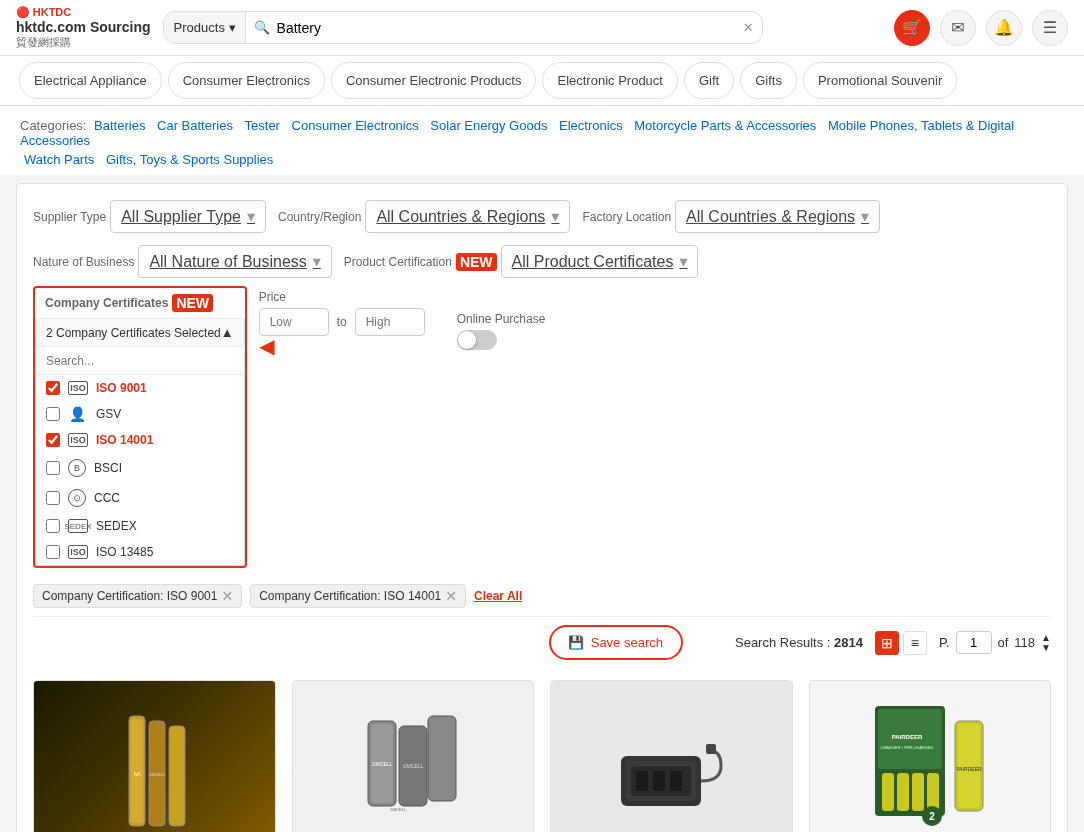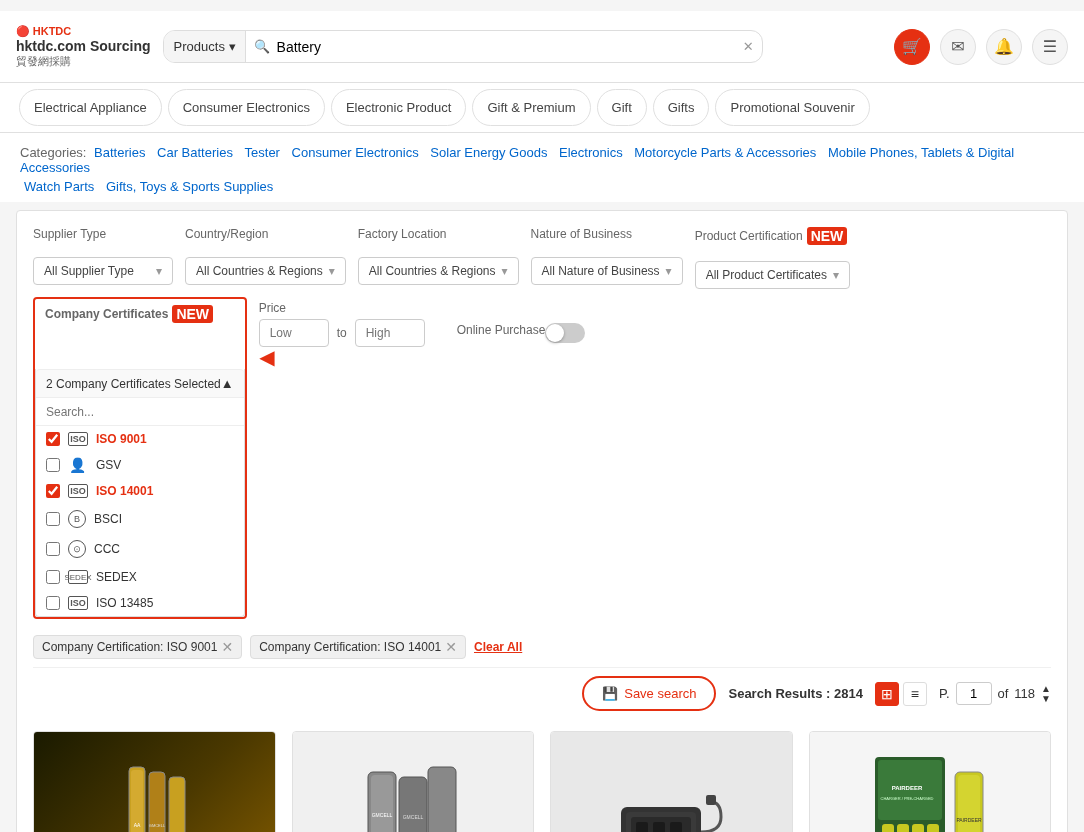--- a/index.html
+++ b/index.html
@@ -1,19 +1,19 @@
 <!DOCTYPE html>
 <html><head>
   <meta charset="utf-8">
   <style>
     * { box-sizing: border-box; margin: 0; padding: 0; }
     body { font-family: Arial, sans-serif; font-size: 13px; background: #f5f5f5; color: #333; width: 1084px; min-height: 832px; overflow-x: hidden; }
 
     
-    .header { background: #fff; border-bottom: 1px solid #e0e0e0; padding: 8px 16px; display: flex; align-items: center; gap: 12px; height: 72px; margin-top: 11px; }
+    .header { background: #fff; border-bottom: 1px solid #e0e0e0; padding: 8px 16px; display: flex; align-items: center; gap: 12px; height: 56px; }
     .logo-area { display: flex; flex-direction: column; line-height: 1.2; min-width: 130px; }
     .logo-top { display: flex; align-items: center; gap: 4px; }
     .logo-icon { color: #e53012; font-weight: bold; font-size: 11px; }
     .logo-title { font-weight: bold; font-size: 14px; color: #333; }
     .logo-sub { font-size: 11px; color: #666; }
     .search-area { display: flex; align-items: center; flex: 1; border: 1px solid #ddd; border-radius: 12px; overflow: hidden; max-width: 600px; }
     .search-dropdown { background: #f5f5f5; border-right: 1px solid #ddd; padding: 8px 10px; cursor: pointer; display: flex; align-items: center; gap: 4px; font-size: 13px; white-space: nowrap; }
     .search-input-wrap { display: flex; align-items: center; flex: 1; padding: 0 8px; }
     .search-icon-wrap { color: #e53012; margin-right: 6px; }
     .search-input { border: none; outline: none; font-size: 14px; flex: 1; padding: 6px 0; }
@@ -30,68 +30,68 @@
     .categories-row { background: #fff; padding: 12px 20px 0 20px; }
     .categories-label { font-size: 13px; color: #666; display: inline; }
     .cat-link { color: #0066cc; font-size: 13px; text-decoration: none; margin: 0 4px; }
     .categories-line2 { padding: 4px 20px 8px 20px; background: #fff; }
 
     
     .main-content { background: #fff; margin: 8px 16px; border: 1px solid #e0e0e0; border-radius: 4px; padding: 16px; }
 
     
     .filter-row { display: flex; align-items: flex-start; gap: 12px; flex-wrap: wrap; margin-bottom: 8px; }
-    .filter-group { display: flex; flex-direction: column; gap: 16px; }
+    .filter-group { display: flex; gap: 4px; }
     .filter-label { font-size: 12px; color: #666; display: flex; align-items: center; gap: 4px; }
     .new-badge { background: #e53012; color: #fff; font-size: 14px; padding: 1px 4px; border-radius: 3px; font-weight: bold; }
-    .filter-select { border: 1px solid #ccc; border-radius: 4px; padding: 6px 10px; font-size: 12px; background: #fff; cursor: pointer; display: flex; align-items: center; gap: 6px; min-width: 140px; color: #444; }
+    .filter-select { border: 1px solid #ccc; border-radius: 4px; padding: 6px 10px; font-size: 16px; background: #fff; cursor: pointer; display: flex; align-items: center; gap: 6px; min-width: 140px; color: #444; text-decoration: underline; }
     .filter-select-arrow { color: #999; margin-left: auto; }
 
     
     .cert-dropdown-wrapper { position: relative; border: 2px solid #e53012; border-radius: 4px; min-width: 200px; }
     .cert-header { padding: 6px 10px; background: #fff; cursor: pointer; border-radius: 4px 4px 0 0; display: flex; align-items: center; justify-content: space-between; }
     .cert-title { font-size: 12px; color: #666; font-weight: bold; display: flex; align-items: center; gap: 4px; }
     .cert-selected-count { font-size: 12px; color: #333; font-weight: normal; }
-    .cert-panel { background: #fff; border: 1px solid #ddd; border-top: none; border-radius: 0 0 4px 4px; z-index: 100; margin-top: 40px; }
+    .cert-panel { background: #fff; border: 1px solid #ddd; border-top: none; border-radius: 0 0 4px 4px; z-index: 100; }
     .cert-search { padding: 6px 10px; border-bottom: 1px solid #eee; }
     .cert-search input { width: 100%; border: none; outline: none; font-size: 12px; color: #999; }
     .cert-list { max-height: 220px; overflow-y: auto; }
     .cert-item { display: flex; align-items: center; gap: 8px; padding: 6px 10px; cursor: pointer; }
     .cert-checkbox { width: 14px; height: 14px; accent-color: #e53012; }
     .cert-icon { width: 20px; height: 14px; display: flex; align-items: center; justify-content: center; }
     .cert-name { font-size: 12px; color: #333; }
     .cert-name.checked { color: #e53012; font-weight: bold; }
 
     
     .red-arrow { color: #e53012; font-size: 20px; position: absolute; right: -30px; top: 50%; transform: translateY(-50%); }
 
     
     .price-group { display: flex; flex-direction: column; gap: 4px; }
     .price-label { font-size: 12px; color: #666; }
     .price-inputs { display: flex; align-items: center; gap: 8px; }
     .price-input { border: 1px solid #ccc; border-radius: 4px; padding: 6px 10px; font-size: 12px; width: 70px; }
     .price-to { font-size: 12px; color: #666; }
 
     
-    .online-group { display: flex; flex-direction: row; justify-content: flex-end; }
+    .online-group { display: flex; flex-direction: column; justify-content: flex-end; }
     .online-label { font-size: 12px; color: #666; margin-bottom: 4px; }
     .toggle-switch { width: 40px; height: 20px; background: #ccc; border-radius: 10px; position: relative; cursor: pointer; }
     .toggle-knob { width: 18px; height: 18px; background: #fff; border-radius: 50%; position: absolute; top: 1px; left: 1px; box-shadow: 0 1px 3px rgba(0,0,0,0.3); }
 
     
     .active-filters { display: flex; align-items: center; gap: 8px; padding: 8px 0; flex-wrap: wrap; }
     .filter-tag { background: #f0f0f0; border: 1px solid #ddd; border-radius: 4px; padding: 4px 8px; font-size: 12px; display: flex; align-items: center; gap: 4px; }
     .filter-tag-close { color: #999; cursor: pointer; font-size: 14px; line-height: 1; }
     .clear-all { color: #e53012; font-size: 12px; cursor: pointer; text-decoration: underline; font-weight: bold; }
 
     
     .results-bar { display: flex; align-items: center; justify-content: flex-end; gap: 12px; padding: 8px 0; border-top: 1px solid #f0f0f0; }
     .save-search-btn { background: #fff; border: 2px solid #e53012; color: #e53012; border-radius: 20px; padding: 8px 18px; font-size: 13px; cursor: pointer; display: flex; align-items: center; gap: 6px; }
     .results-count { font-size: 13px; color: #333; }
-    .results-count span { font-weight: bold; }
+    .results-count span { font-weight: normal; margin-left: 40px; }
     .view-icons { display: flex; gap: 4px; }
     .view-icon { width: 24px; height: 24px; border: 1px solid #ddd; border-radius: 3px; display: flex; align-items: center; justify-content: center; cursor: pointer; font-size: 14px; }
     .view-icon.active { background: #e53012; color: #fff; border-color: #e53012; }
     .pagination { display: flex; align-items: center; gap: 6px; font-size: 13px; }
     .page-input { width: 36px; border: 1px solid #ccc; border-radius: 3px; padding: 3px 6px; font-size: 13px; text-align: center; }
     .page-nav { display: flex; flex-direction: column; cursor: pointer; }
 
     
     .product-grid { display: grid; grid-template-columns: repeat(4, 1fr); gap: 16px; margin-top: 12px; }
     .product-card { border: 1px solid #e0e0e0; border-radius: 4px; overflow: hidden; background: #fff; }
@@ -128,22 +128,22 @@
     <div class="header-icon-btn cart">🛒</div>
     <div class="header-icon-btn">✉</div>
     <div class="header-icon-btn">🔔</div>
     <div class="header-icon-btn">☰</div>
   </div>
 </div>
 
 <div class="category-tabs">
 <span class="cat-tab">Electrical Appliance</span>
     <span class="cat-tab">Consumer Electronics</span>
+    <span class="cat-tab">Consumer Electronic Products</span>
     <span class="cat-tab">Electronic Product</span>
-    <span class="cat-tab">Gift &amp; Premium</span>
     <span class="cat-tab">Gift</span>
     <span class="cat-tab">Gifts</span>
     <span class="cat-tab">Promotional Souvenir</span>
   </div>
 
 <div class="categories-row">
   <span class="categories-label">Categories:</span>
   <a href="#" class="cat-link">Batteries</a>
   <a href="#" class="cat-link">Car Batteries</a>
   <a href="#" class="cat-link">Tester</a>

